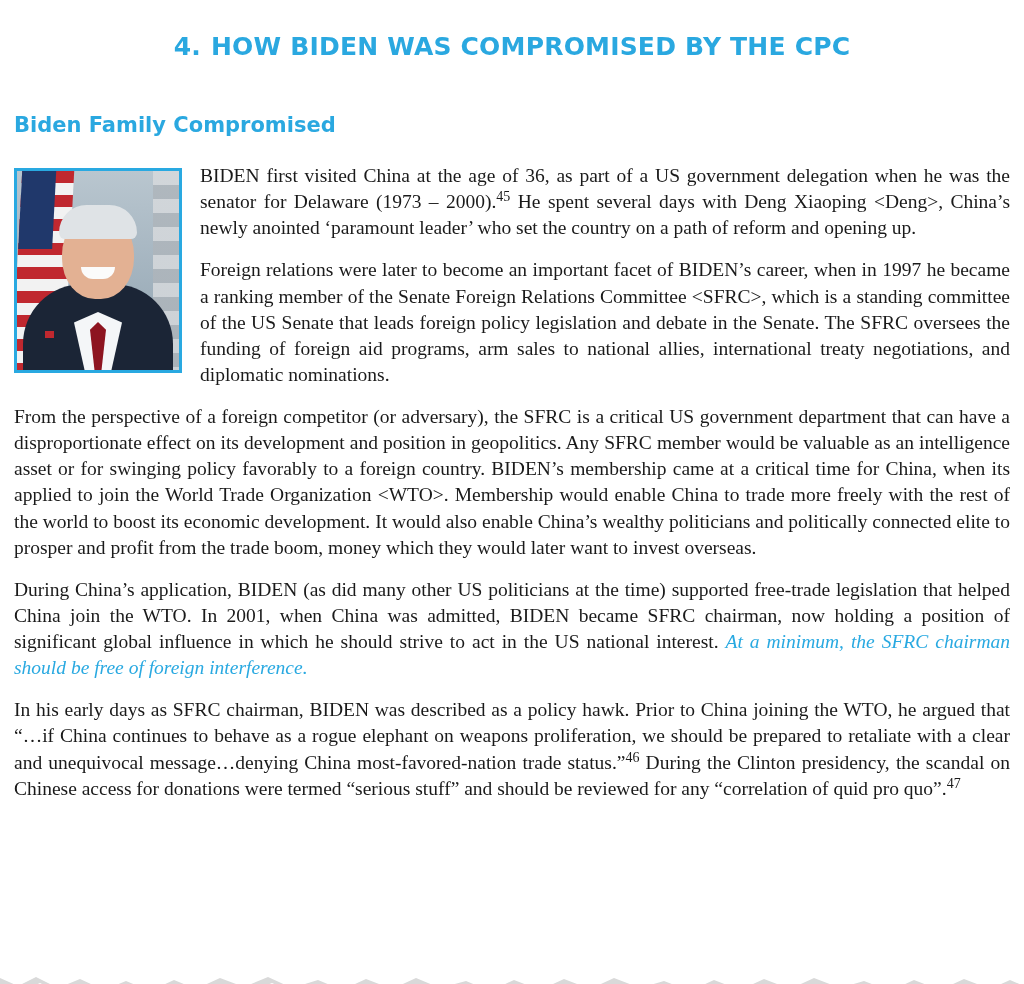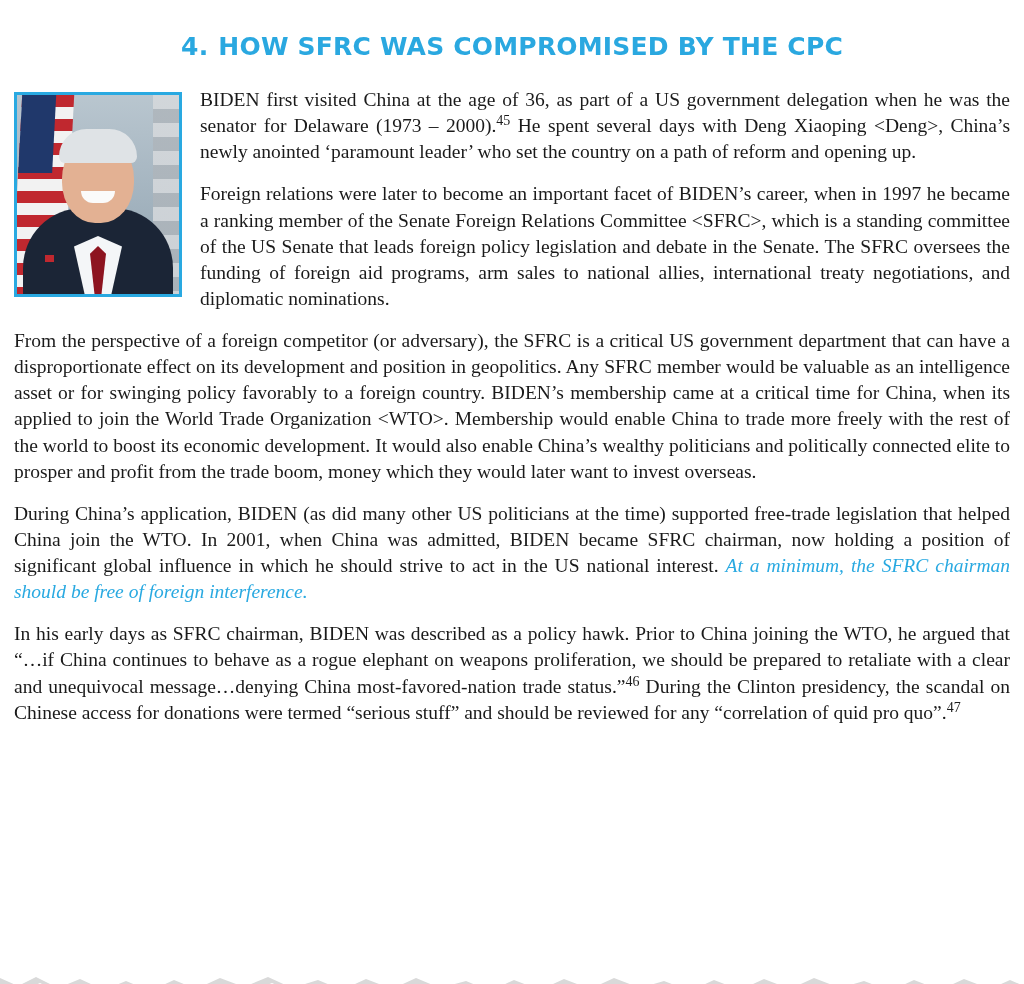--- a/index.html
+++ b/index.html
@@ -199,23 +199,24 @@
     height: 14px;
     background: #ffffff;
   }
 </style>
 </head>
 <body>
 
 <div class="page">
 
   <h1 class="chapter-title">
-    <span class="num">4.</span><span>HOW SFRC WAS COMPROMISED BY THE CPC</span>
+    <span class="num">4.</span><span>HOW BIDEN WAS COMPROMISED BY THE CPC</span>
   </h1>
 
+  <h2 class="section-heading">Biden Family Compromised</h2>
 
   <div class="body-area">
 
     <div class="portrait">
       <div class="flag">
         <div class="flag-canton"></div>
       </div>
       <div class="flag2"></div>
       <div class="suit"></div>
       <div class="shirt"></div>

